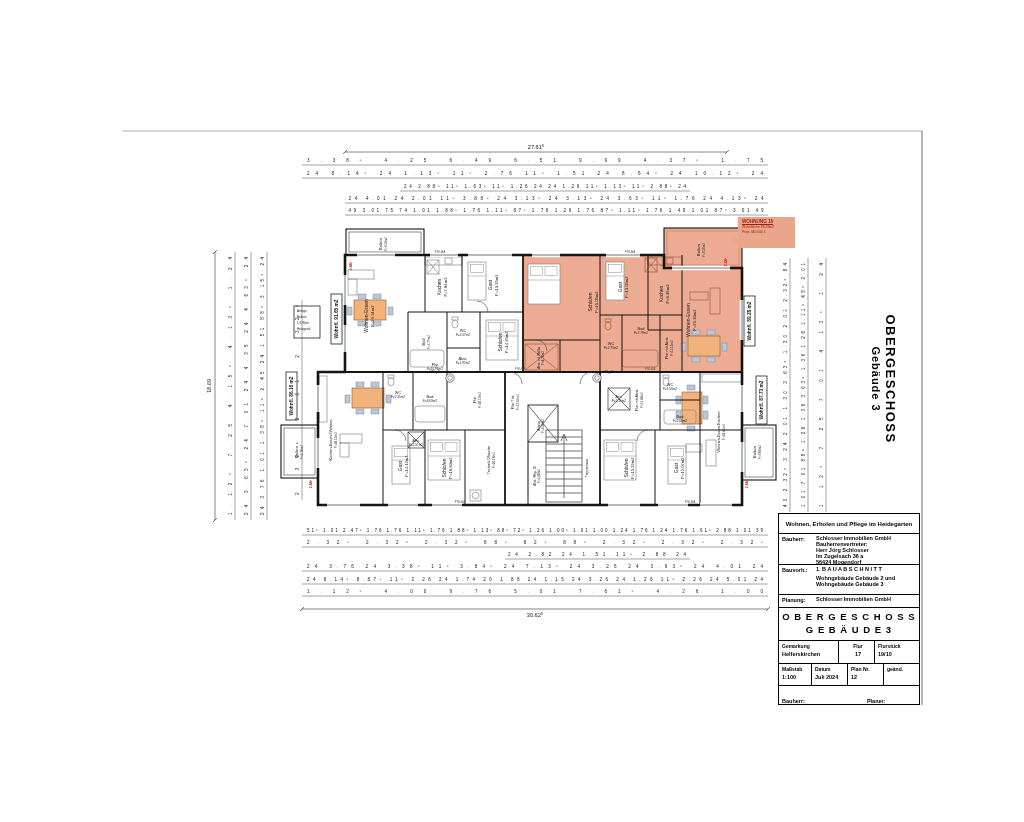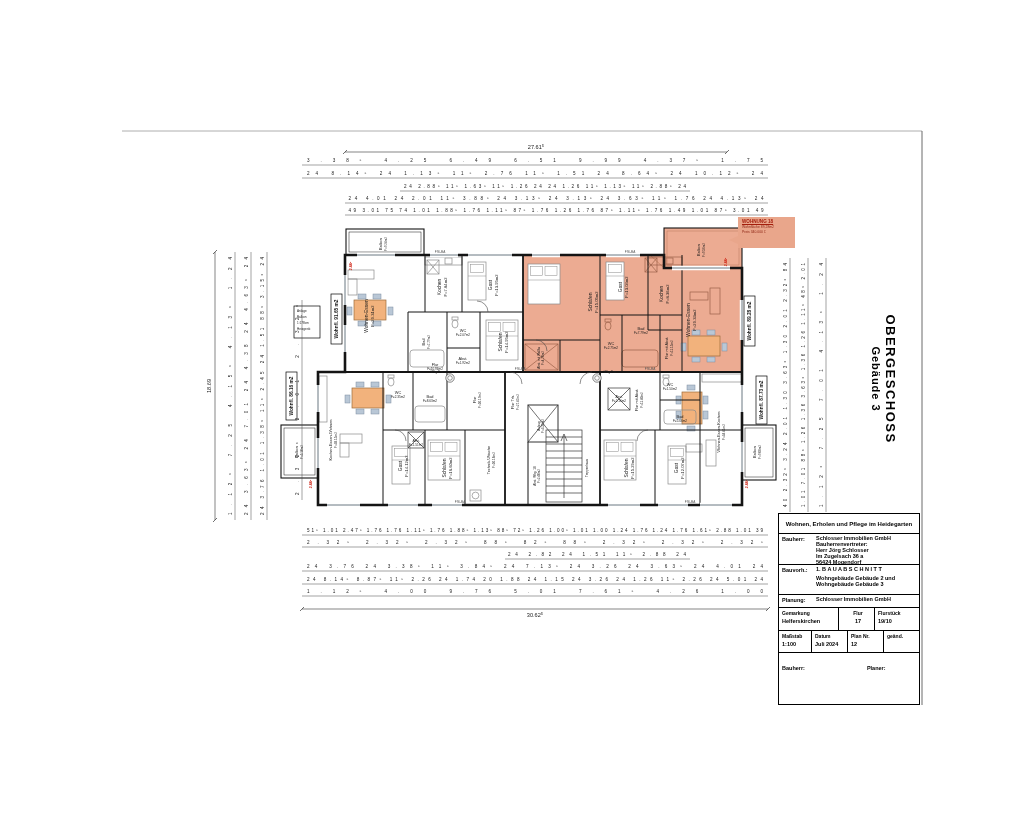--- a/index.html
+++ b/index.html
@@ -524,20 +524,24 @@
     <div class="tb-val">
       <div>1. B A U A B S C H N I T T</div>
       <div style="margin-top:3px">Wohngebäude Gebäude 2 und</div>
       <div>Wohngebäude  Gebäude 3</div>
     </div>
   </div>
   <div class="trow tb-pair" style="height:13px">
     <div class="tb-lbl">Planung:</div>
     <div class="tb-val">Schlosser Immobilien GmbH</div>
   </div>
+  <div class="trow tb-maintitle">
+    <div>O B E R G E S C H O S S</div>
+    <div>G E B Ä U D E  3</div>
+  </div>
   <div class="trow cells" style="height:23px">
     <div class="cell" style="width:60px">
       <div class="lab">Gemarkung</div>
       <div class="val">Helferskirchen</div>
     </div>
     <div class="cell" style="width:36px;text-align:center">
       <div class="lab">Flur</div>
       <div class="val">17</div>
     </div>
     <div class="cell" style="flex:1">

